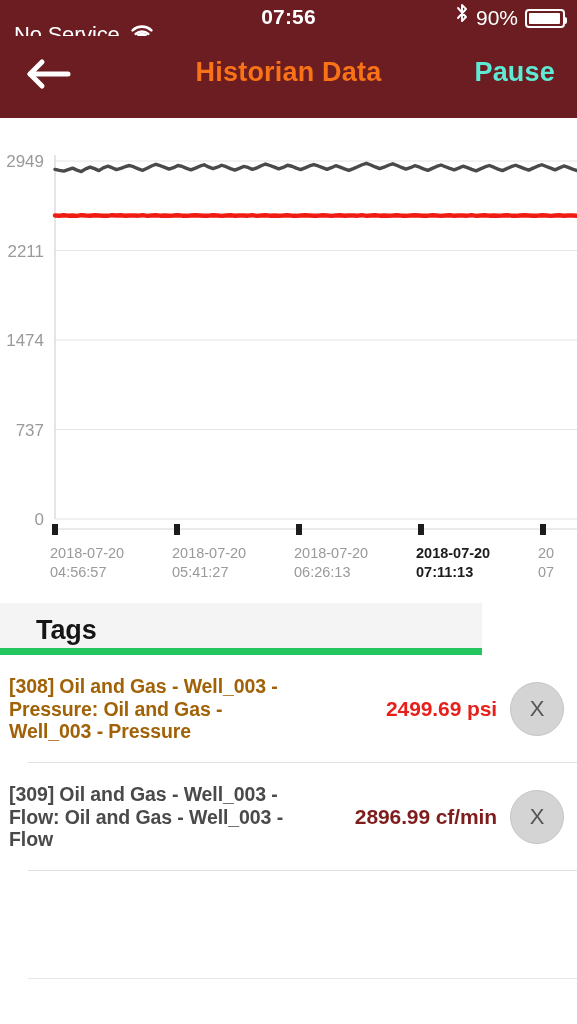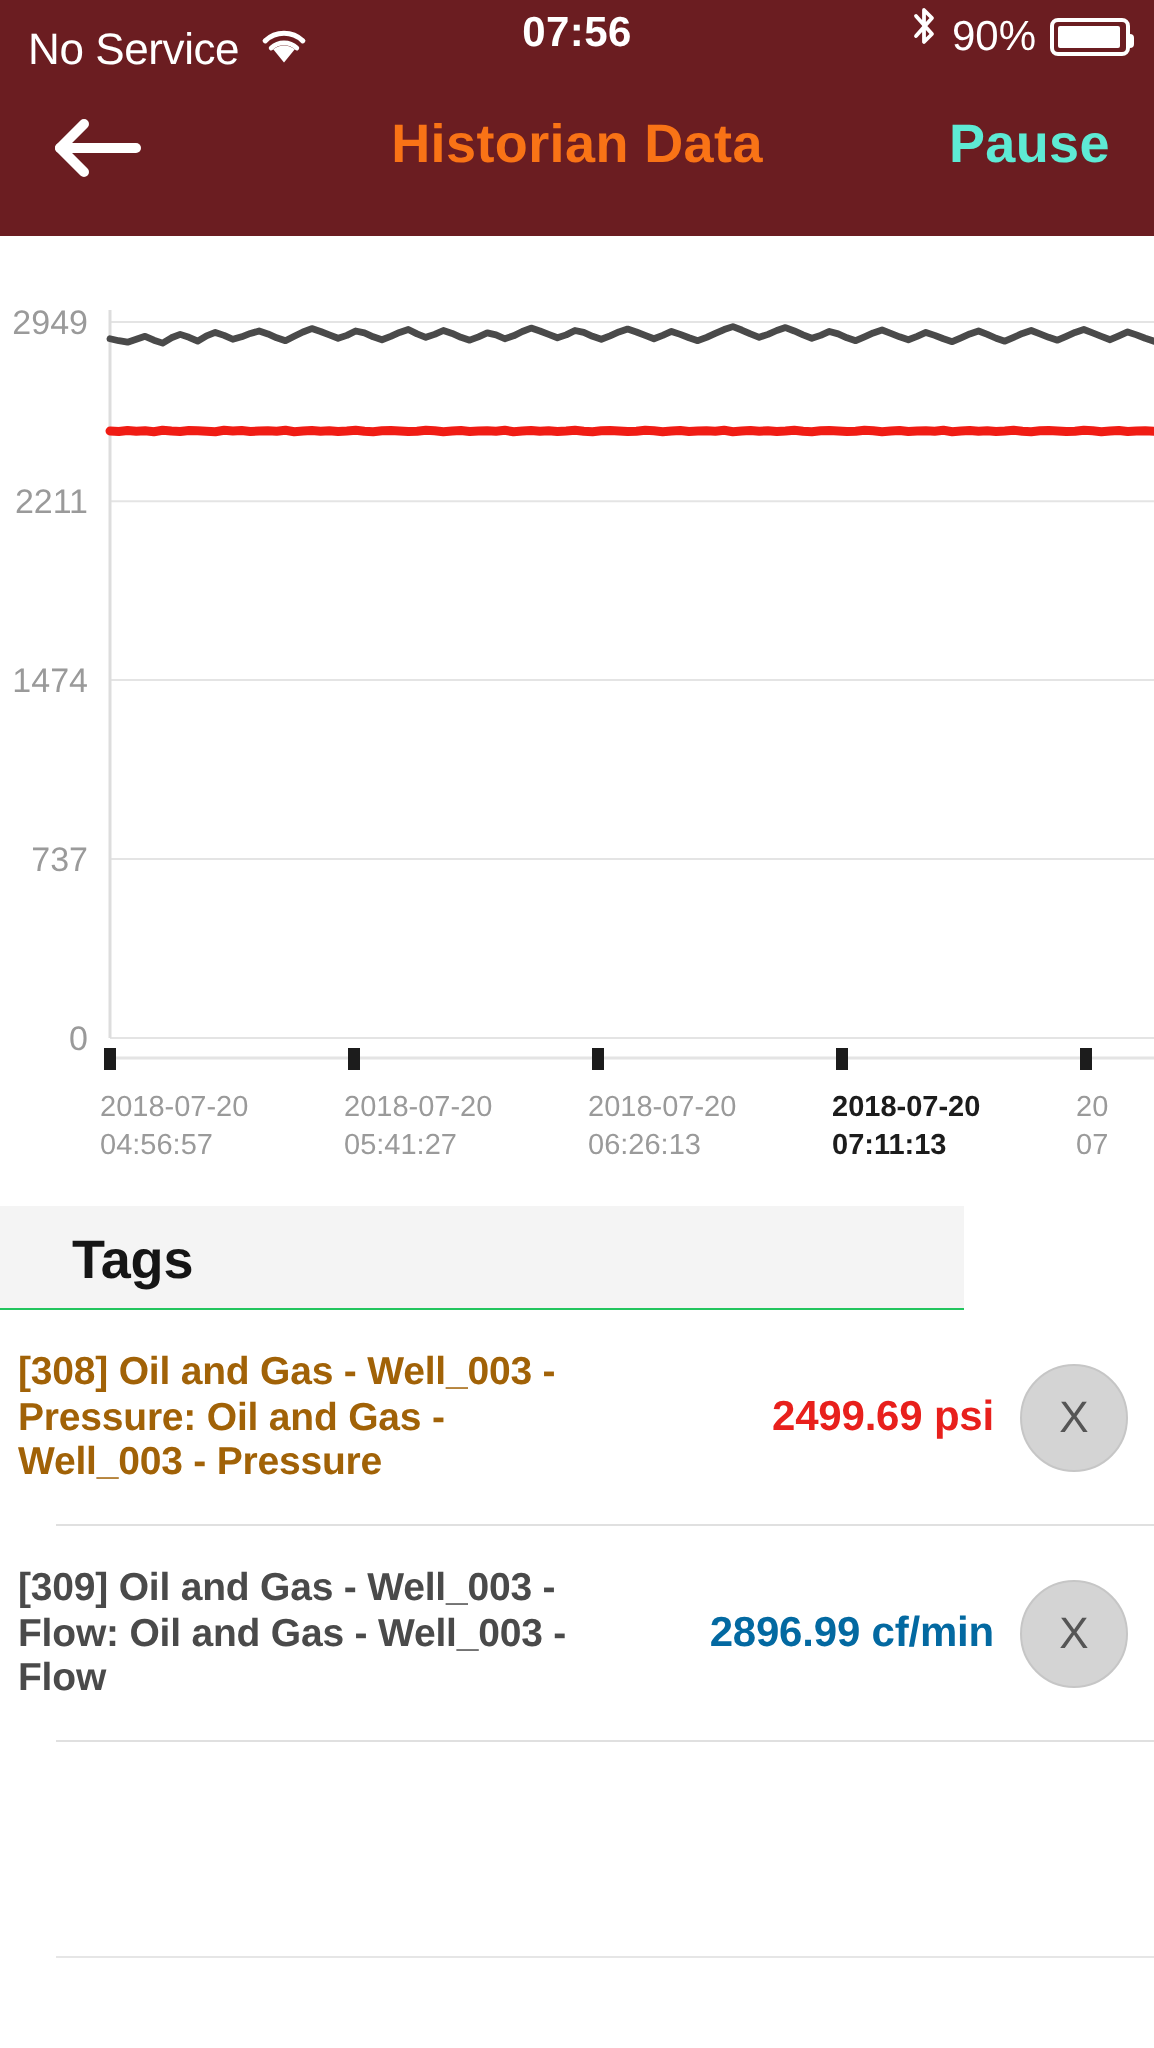--- a/index.html
+++ b/index.html
@@ -26,21 +26,21 @@
   .statusbar {
     position: absolute;
     top: 0; left: 0;
     width: 577px;
     height: 36px;
     background: #6B1D21;
     color: #ffffff;
   }
   .sb-left {
     position: absolute;
-    left: 14px; top: 10px;
+    left: 14px; top: 20px;
     display: flex;
     align-items: center;
     gap: 9px;
   }
   .sb-carrier {
     font-size: 22px;
     letter-spacing: -0.2px;
     color: #ffffff;
     line-height: 30px;
   }
@@ -138,21 +138,21 @@
   }
   .chart-svg { display: block; }
 
   
   .tags-header {
     position: absolute;
     top: 603px; left: 0;
     width: 482px;
     height: 52px;
     background: #F4F4F4;
-    border-bottom: 1px solid #22c55e;
+    border-bottom: 7px solid #22c55e;
     box-sizing: border-box;
   }
   .tags-header-title {
     position: absolute;
     left: 36px; top: 12px;
     font-size: 27px;
     font-weight: bold;
     color: #151515;
     letter-spacing: -0.1px;
   }
@@ -314,21 +314,21 @@
       <div class="tag-row row-0">
         <div class="tag-label" style="color: #a16207;">[308] Oil and Gas - Well_003 - Pressure: Oil and Gas - Well_003 - Pressure</div>
         <div class="tag-value" style="color: rgb(232, 32, 28);">2499.69 psi</div>
         <div class="tag-remove">
           <div class="x-circle">X</div>
         </div>
         <div class="tag-row-sep"></div>
       </div>
       <div class="tag-row row-1">
         <div class="tag-label" style="color: rgb(74, 74, 74);">[309] Oil and Gas - Well_003 - Flow: Oil and Gas - Well_003 - Flow</div>
-        <div class="tag-value" style="color: #0369a1;">2896.99 cf/min</div>
+        <div class="tag-value" style="color: #7f1d1d;">2896.99 cf/min</div>
         <div class="tag-remove">
           <div class="x-circle">X</div>
         </div>
         <div class="tag-row-sep"></div>
       </div>
       <div class="tag-empty-row">
         <div class="tag-row-sep"></div>
       </div>
       <div class="tag-empty-row"></div>
     </div>

